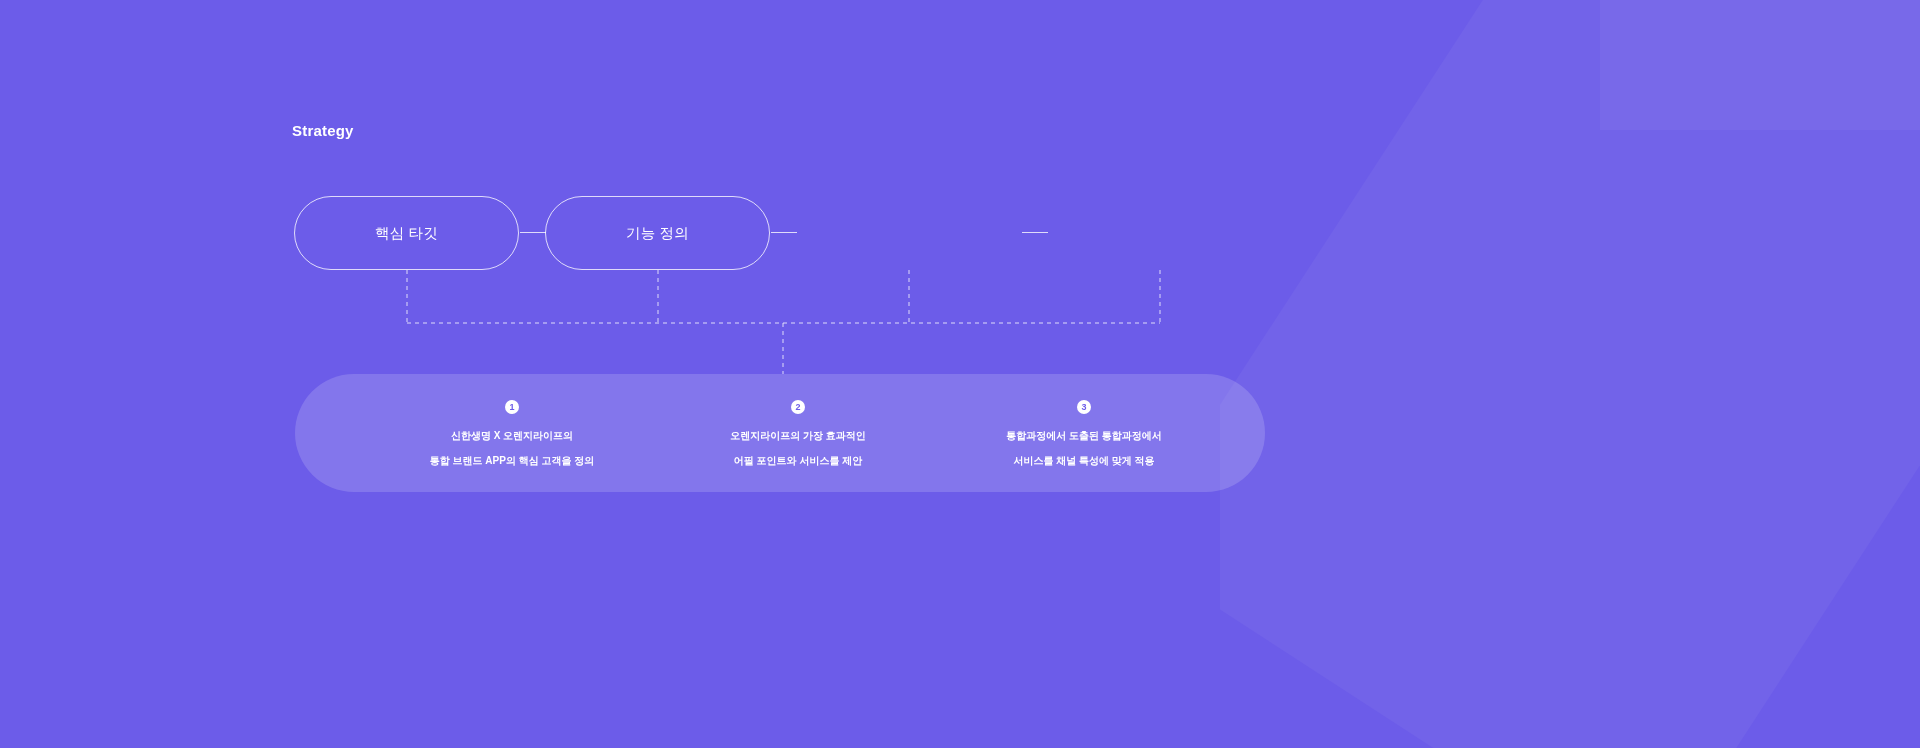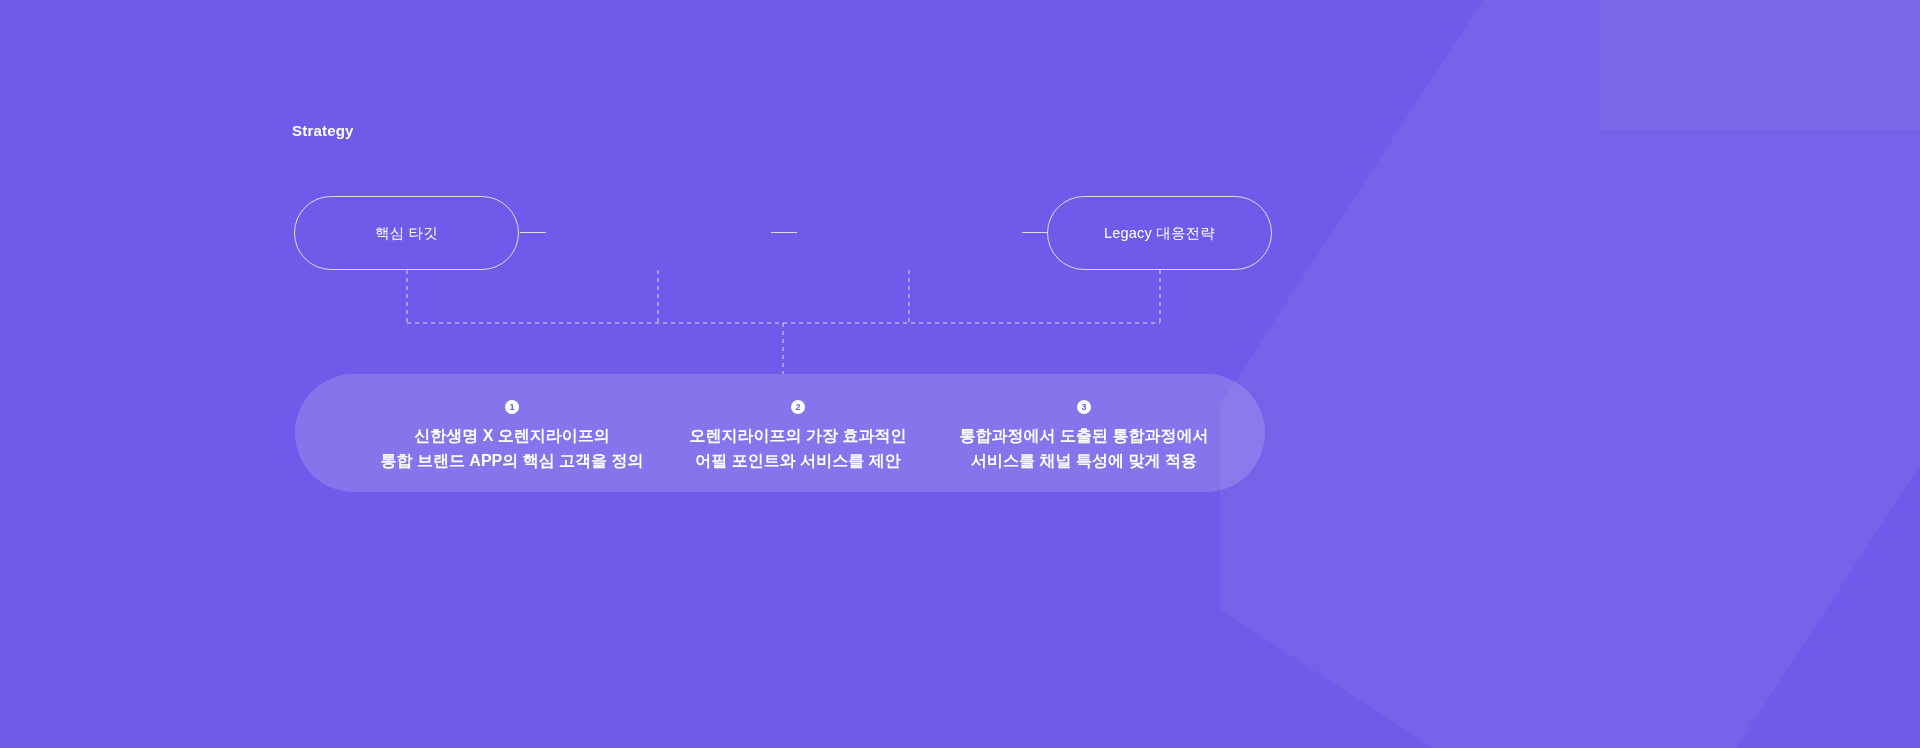--- a/index.html
+++ b/index.html
@@ -86,21 +86,21 @@
   .summary-item-1 { left:393px; width:220px; }
   .summary-item-2 { left:679px; width:220px; }
 
   .num-badge {
     width:14px; height:14px; border-radius:50%;
     background:#ffffff; color:#6c5ce9;
     font-size:9px; font-weight:bold; line-height:14px;
     text-align:center; margin-bottom:9px;
   }
   .summary-line {
-    color:#ffffff; font-size:16px; font-weight:bold;
+    color:#ffffff; font-size:10px; font-weight:bold;
     line-height:25px; white-space:nowrap; text-align:left;
   }
 </style>
 </head>
 <body>
 
 <div class="bg-band">
   <div class="slab slab-top"></div>
   <div class="slab slab-diag"></div>
 </div>
@@ -117,27 +117,27 @@
     <line x1="783" y1="323" x2="783" y2="374"></line>
   </g>
 </svg>
 
 <div class="pill-row">
   <div class="pill pill-0">
     <span class="pill-label">핵심 타깃</span>
   </div>
   <div class="connector connector-0"></div>
 
+  <div class="pill pill-1">
+    <span class="pill-label">기능 정의</span>
+  </div>
   <div class="connector connector-1"></div>
 
   <div class="connector connector-2"></div>
 
-  <div class="pill pill-3">
-    <span class="pill-label">Legacy 대응전략</span>
-  </div>
 </div>
 
 <div class="summary-panel"></div>
 <div class="summary-items">
 
   <div class="summary-item summary-item-0">
     <div class="num-badge">1</div>
     <div class="summary-line">신한생명 X 오렌지라이프의</div>
     <div class="summary-line">통합 브랜드 APP의 핵심 고객을 정의</div>
   </div>

